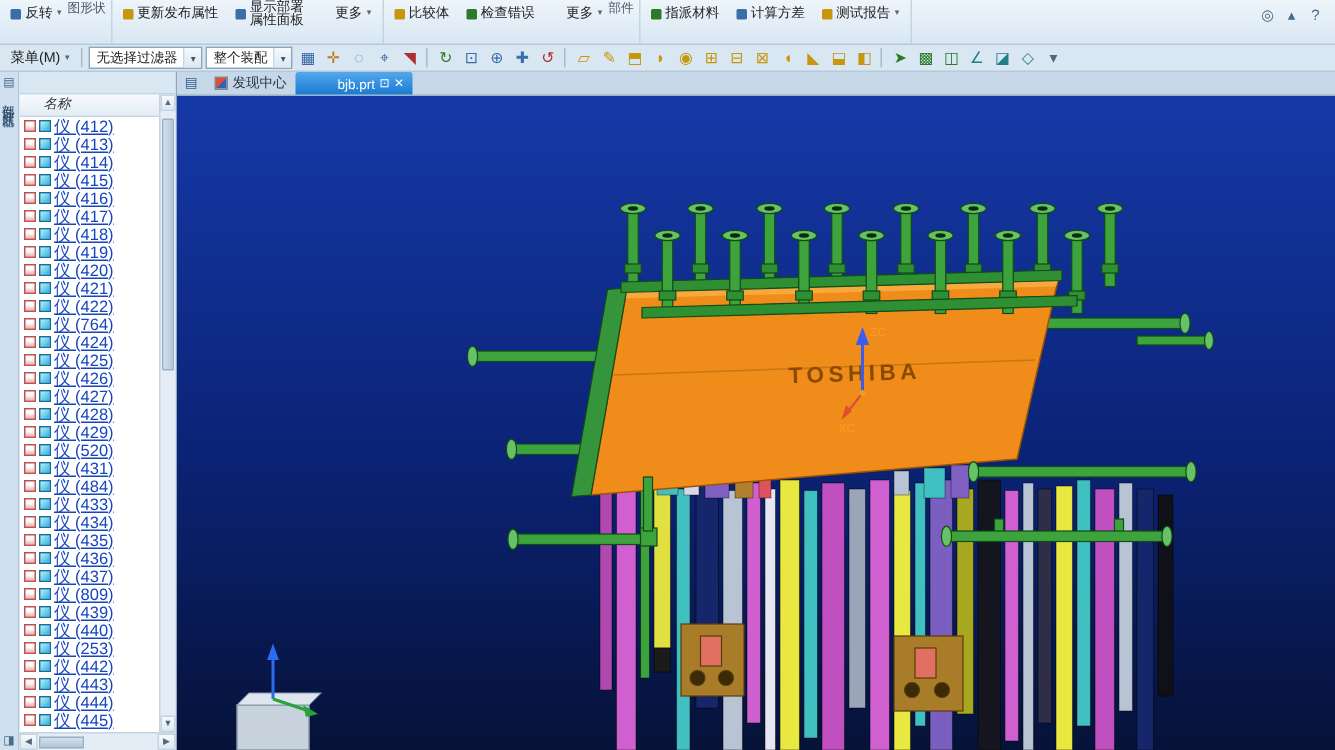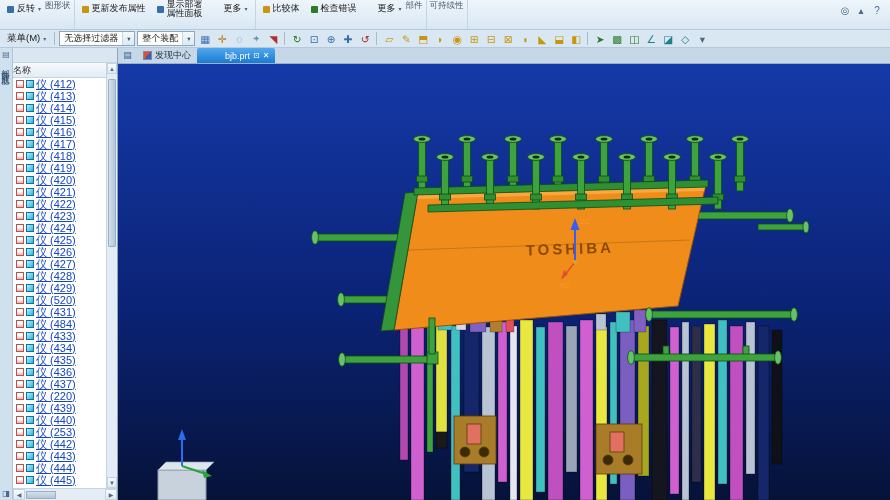--- a/index.html
+++ b/index.html
@@ -36,21 +36,21 @@
 
   .side-strip { width:13px; background:#cfe0ee; border-right:1px solid #b0c4d8; display:flex; flex-direction:column; align-items:center; padding:2px 0 2px 0; gap:3px; flex:0 0 auto; }
   .strip-icon { font-size:8px; color:#4a6a8a; }
   .strip-title { writing-mode:vertical-rl; font-size:8.5px; color:#2f4f6f; letter-spacing:2px; }
   .strip-bottom { margin-top:auto; }
 
   .navigator { width:105px; background:#fff; display:flex; flex-direction:column; border-right:1px solid #8fa6bc; flex:0 0 auto; }
   .nav-spacer { height:15px; background:#d9e7f3; border-bottom:1px solid #c3d4e3; }
   .nav-body { flex:1; display:flex; min-height:0; }
   .nav-list { flex:1; display:flex; flex-direction:column; overflow:hidden; min-width:0; }
-  .nav-header { height:15px; flex:0 0 auto; background:linear-gradient(#f7fafd,#e2ecf5); border-bottom:1px solid #c3d4e3; font-size:9px; color:#333; display:flex; align-items:center; padding:0 0; }
+  .nav-header { height:15px; flex:0 0 auto; background:linear-gradient(#f7fafd,#e2ecf5); border-bottom:1px solid #c3d4e3; font-size:9px; color:#333; display:flex; align-items:flex-start; padding:0 16px;font-style:italic; }
   .tree { flex:1; overflow:hidden; }
   .tree-row { height:12px; display:flex; align-items:center; gap:2px; padding-left:3px; white-space:nowrap; cursor:default; }
   .ico-part { width:8px; height:8px; border:1px solid #c05050; background:linear-gradient(#fff 40%,#e8b0b0); flex:0 0 auto; }
   .ico-cube { width:8px; height:8px; border:1px solid #1070a0; background:linear-gradient(135deg,#b8f0ff,#2fb4d8); flex:0 0 auto; }
   .t-label { font-size:11px; color:#1545c0;text-decoration:underline; }
   .vscroll { width:11px; background:#e4edf5; border-left:1px solid #c3d4e3; display:flex; flex-direction:column; flex:0 0 auto; }
   .vs-btn { height:11px; font-size:6px; color:#567; display:flex; align-items:center; justify-content:center; background:linear-gradient(#f7fafd,#dde9f3); border:1px solid #c3d4e3; cursor:default; }
   .vs-track { flex:1; position:relative; }
   .vs-thumb { position:absolute; left:1px; right:1px; top:5px; height:168px; background:linear-gradient(90deg,#d3e0ec,#b3c7d8); border:1px solid #9ab0c4; border-radius:1px; }
   .hscroll { height:12px; display:flex; align-items:center; background:#e4edf5; border-top:1px solid #c3d4e3; flex:0 0 auto; }
@@ -122,21 +122,38 @@
           </div>
           <div class="rbtn">
             <span class="rbico"></span>
             <span class="rblabel">更多</span>
             <span class="rbcaret">▾</span>
           </div>
         </div>
       <div class="rlabel">部件</div>
     </div>
     <div class="rgroup">
-      <div class="rlabel">可持续性</div>
+      <div class="rbtns">
+
+      <div class="rbtn">
+            <span class="rbico" style="background: rgb(42, 122, 42);"></span>
+            <span class="rblabel">指派材料</span>
+            <span class="rbcaret"></span>
+          </div>
+          <div class="rbtn">
+            <span class="rbico" style="background: rgb(58, 110, 168);"></span>
+            <span class="rblabel">计算方差</span>
+            <span class="rbcaret"></span>
+          </div>
+          <div class="rbtn">
+            <span class="rbico" style="background: rgb(200, 150, 12);"></span>
+            <span class="rblabel">测试报告</span>
+            <span class="rbcaret">▾</span>
+          </div>
+        </div>
     </div>
     <div class="ribbon-right">
 
     <span class="ricon">
           <span style="color: rgb(74, 106, 138);">◎</span>
         </span>
         <span class="ricon">
           <span style="color: rgb(74, 106, 138);">▴</span>
         </span>
         <span class="ricon">
@@ -328,21 +345,21 @@
                 <span class="t-label">仪 (421)</span>
               </div>
               <div class="tree-row">
                 <span class="ico-part"></span>
                 <span class="ico-cube"></span>
                 <span class="t-label">仪 (422)</span>
               </div>
               <div class="tree-row">
                 <span class="ico-part"></span>
                 <span class="ico-cube"></span>
-                <span class="t-label">仪 (423)</span>
+                <span class="t-label">仪 (764)</span>
               </div>
               <div class="tree-row">
                 <span class="ico-part"></span>
                 <span class="ico-cube"></span>
                 <span class="t-label">仪 (424)</span>
               </div>
               <div class="tree-row">
                 <span class="ico-part"></span>
                 <span class="ico-cube"></span>
                 <span class="t-label">仪 (425)</span>
@@ -403,21 +420,21 @@
                 <span class="t-label">仪 (436)</span>
               </div>
               <div class="tree-row">
                 <span class="ico-part"></span>
                 <span class="ico-cube"></span>
                 <span class="t-label">仪 (437)</span>
               </div>
               <div class="tree-row">
                 <span class="ico-part"></span>
                 <span class="ico-cube"></span>
-                <span class="t-label">仪 (220)</span>
+                <span class="t-label">仪 (809)</span>
               </div>
               <div class="tree-row">
                 <span class="ico-part"></span>
                 <span class="ico-cube"></span>
                 <span class="t-label">仪 (439)</span>
               </div>
               <div class="tree-row">
                 <span class="ico-part"></span>
                 <span class="ico-cube"></span>
                 <span class="t-label">仪 (440)</span>

